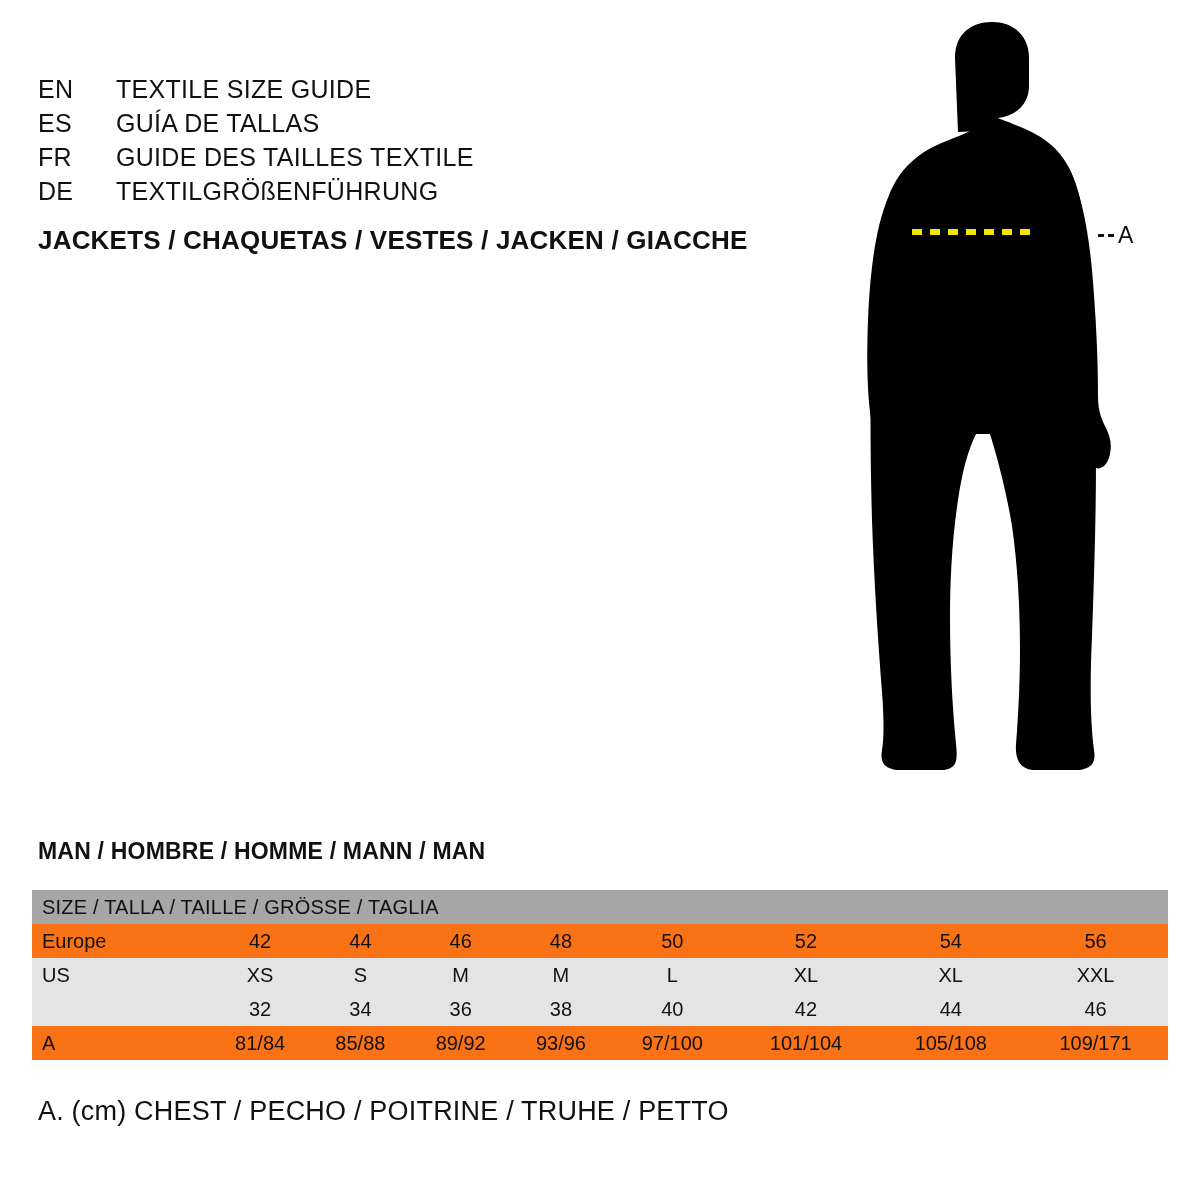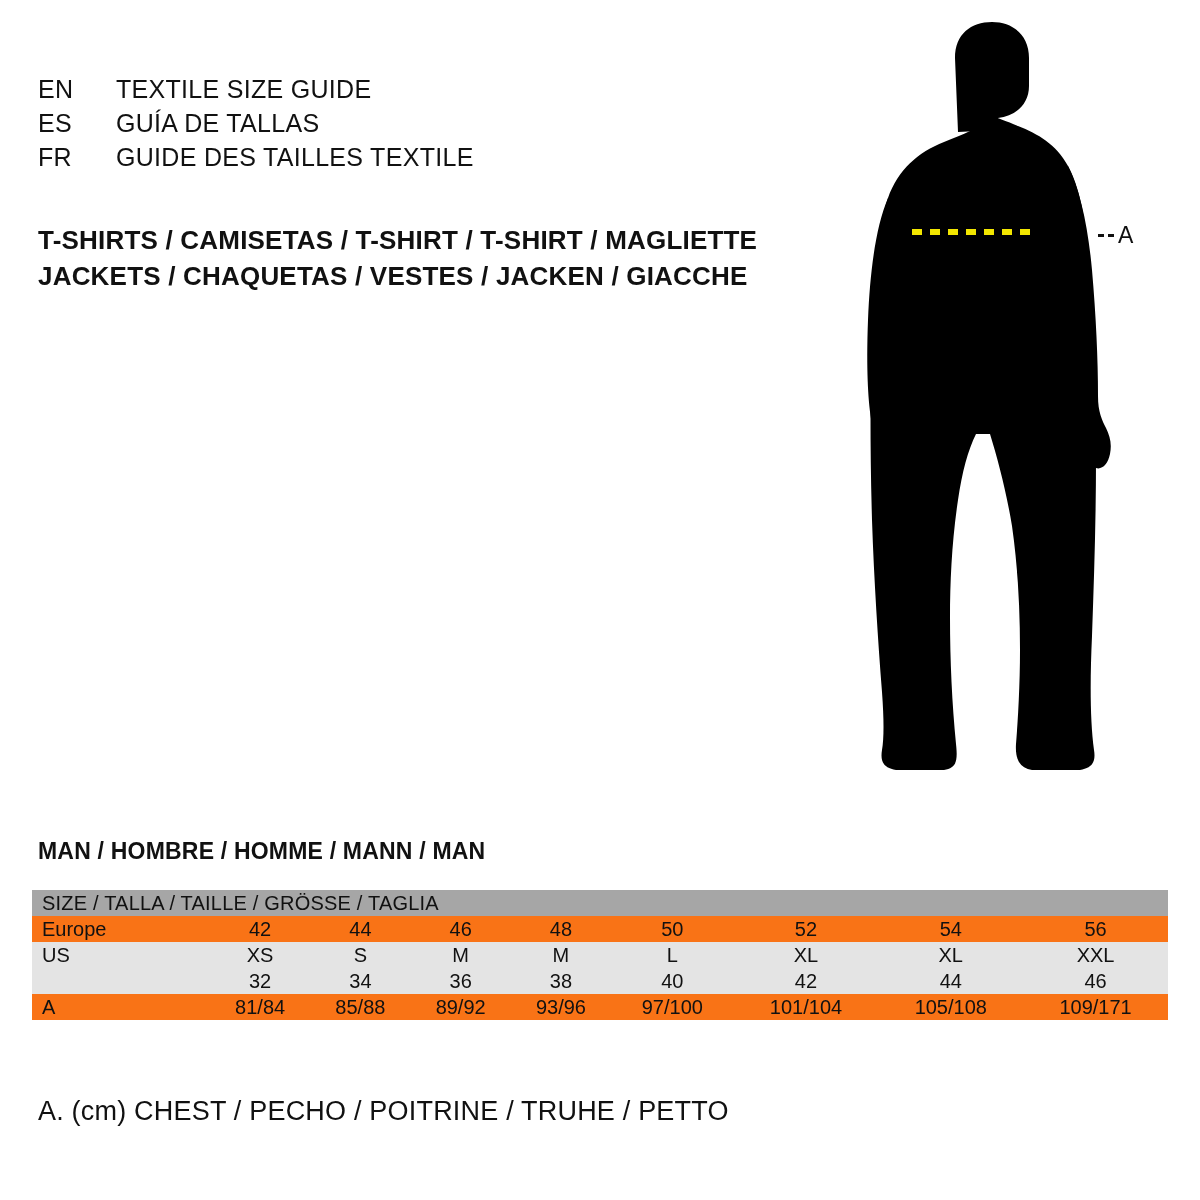--- a/index.html
+++ b/index.html
@@ -95,21 +95,21 @@
 
   #size-table {
     position: absolute;
     left: 32px;
     top: 890px;
     width: 1136px;
     border-collapse: collapse;
     font-size: 20px;
   }
   #size-table td, #size-table th {
-    height: 26px;
+    height: 34px;
     padding: 0;
     font-weight: normal;
     text-align: center;
     vertical-align: middle;
   }
   #size-table .rowlabel {
     text-align: left;
     padding-left: 10px;
     width: 168px;
   }
@@ -144,24 +144,27 @@
     <span class="lang-text">TEXTILE SIZE GUIDE</span>
   </div>
   <div class="lang-row">
     <span class="lang-code">ES</span>
     <span class="lang-text">GUÍA DE TALLAS</span>
   </div>
   <div class="lang-row">
     <span class="lang-code">FR</span>
     <span class="lang-text">GUIDE DES TAILLES TEXTILE</span>
   </div>
+  <div class="lang-row">
+    <span class="lang-code">DE</span>
+    <span class="lang-text">TEXTILGRÖßENFÜHRUNG</span>
+  </div>
 </div>
 
 <div id="category-block">
-  <div class="cat-line">T-SHIRTS / CAMISETAS / T-SHIRT / T-SHIRT / MAGLIETTE</div>
   <div class="cat-line">JACKETS / CHAQUETAS / VESTES / JACKEN / GIACCHE</div>
 </div>
 
 <div id="figure-wrap">
   <svg id="figure-svg" width="340" height="770" viewBox="0 0 340 770" xmlns="http://www.w3.org/2000/svg">
 
     <path fill="#000000" d="M115 38 C115 14 131 2 152 2 C173 2 189 15 189 38 L189 66 C189 84 176 96 158 98 L158 110 L118 112 Z"></path>
 
     <path fill="#000000" d="
       M152 96

